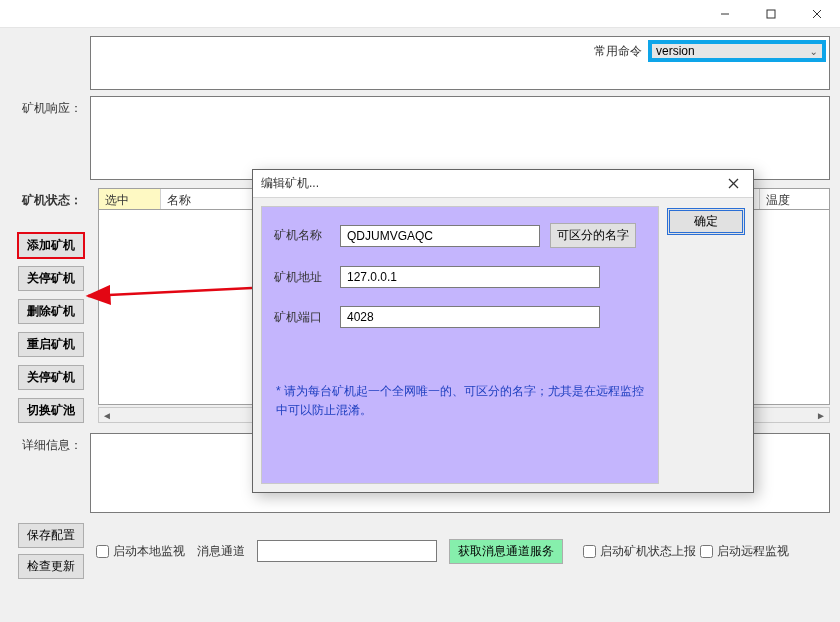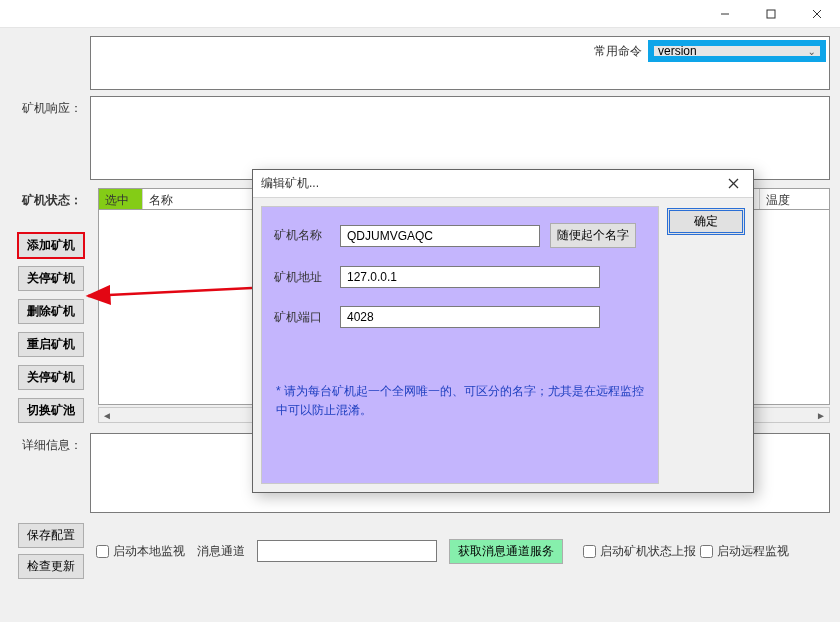--- a/index.html
+++ b/index.html
@@ -51,21 +51,21 @@
     top: 12px;
     right: 14px;
     display: flex;
     align-items: center;
     gap: 6px;
   }
   .cmd-row label { color: #333; }
   .select-combo {
     width: 178px;
     height: 22px;
-    border: 6px solid #0ea5e9;
+    border: 4px solid #0ea5e9;
     background: #e6e6e6;
     padding: 2px 4px;
     display: flex;
     align-items: center;
     justify-content: space-between;
     font-size: 12px;
   }
   .select-combo .chev { font-size: 10px; color: #555; }
   .response-box {
     border: 1px solid #7a7a7a;
@@ -107,21 +107,21 @@
     display: flex;
     height: 22px;
     background: #fff;
     border: 1px solid #a0a0a0;
   }
   .th {
     border-right: 1px solid #d0d0d0;
     padding: 3px 6px;
     color: #333;
   }
-  .th-sel { width: 44px; background: #84cc16; }
+  .th-sel { width: 62px; background: #fef9c3; }
   .th-name { width: 110px; }
   .th-temp { margin-left: auto; border-left: 1px solid #d0d0d0; width: 70px; border-right: none; }
   .table-body {
     flex: 1;
     background: #fff;
     border: 1px solid #a0a0a0;
     border-top: none;
     height: 228px;
   }
   .hscroll {
@@ -355,21 +355,21 @@
             <line x1="1" y1="1" x2="10" y2="10" stroke="#333" stroke-width="1.2"></line>
             <line x1="10" y1="1" x2="1" y2="10" stroke="#333" stroke-width="1.2"></line>
           </svg>
       </span>
     </div>
     <div class="modal-body">
       <div class="modal-left">
         <div class="form-row">
           <label>矿机名称</label>
           <input type="text" value="QDJUMVGAQC" style="">
-          <button class="rand-btn">随便起个名字</button>
+          <button class="rand-btn">可区分的名字</button>
         </div>
         <div class="form-row">
           <label>矿机地址</label>
           <input type="text" style="width: 260px;" value="127.0.0.1">
         </div>
         <div class="form-row">
           <label>矿机端口</label>
           <input type="text" style="width: 260px;" value="4028">
         </div>
         <div class="note">* 请为每台矿机起一个全网唯一的、可区分的名字；尤其是在远程监控中可以防止混淆。</div>

